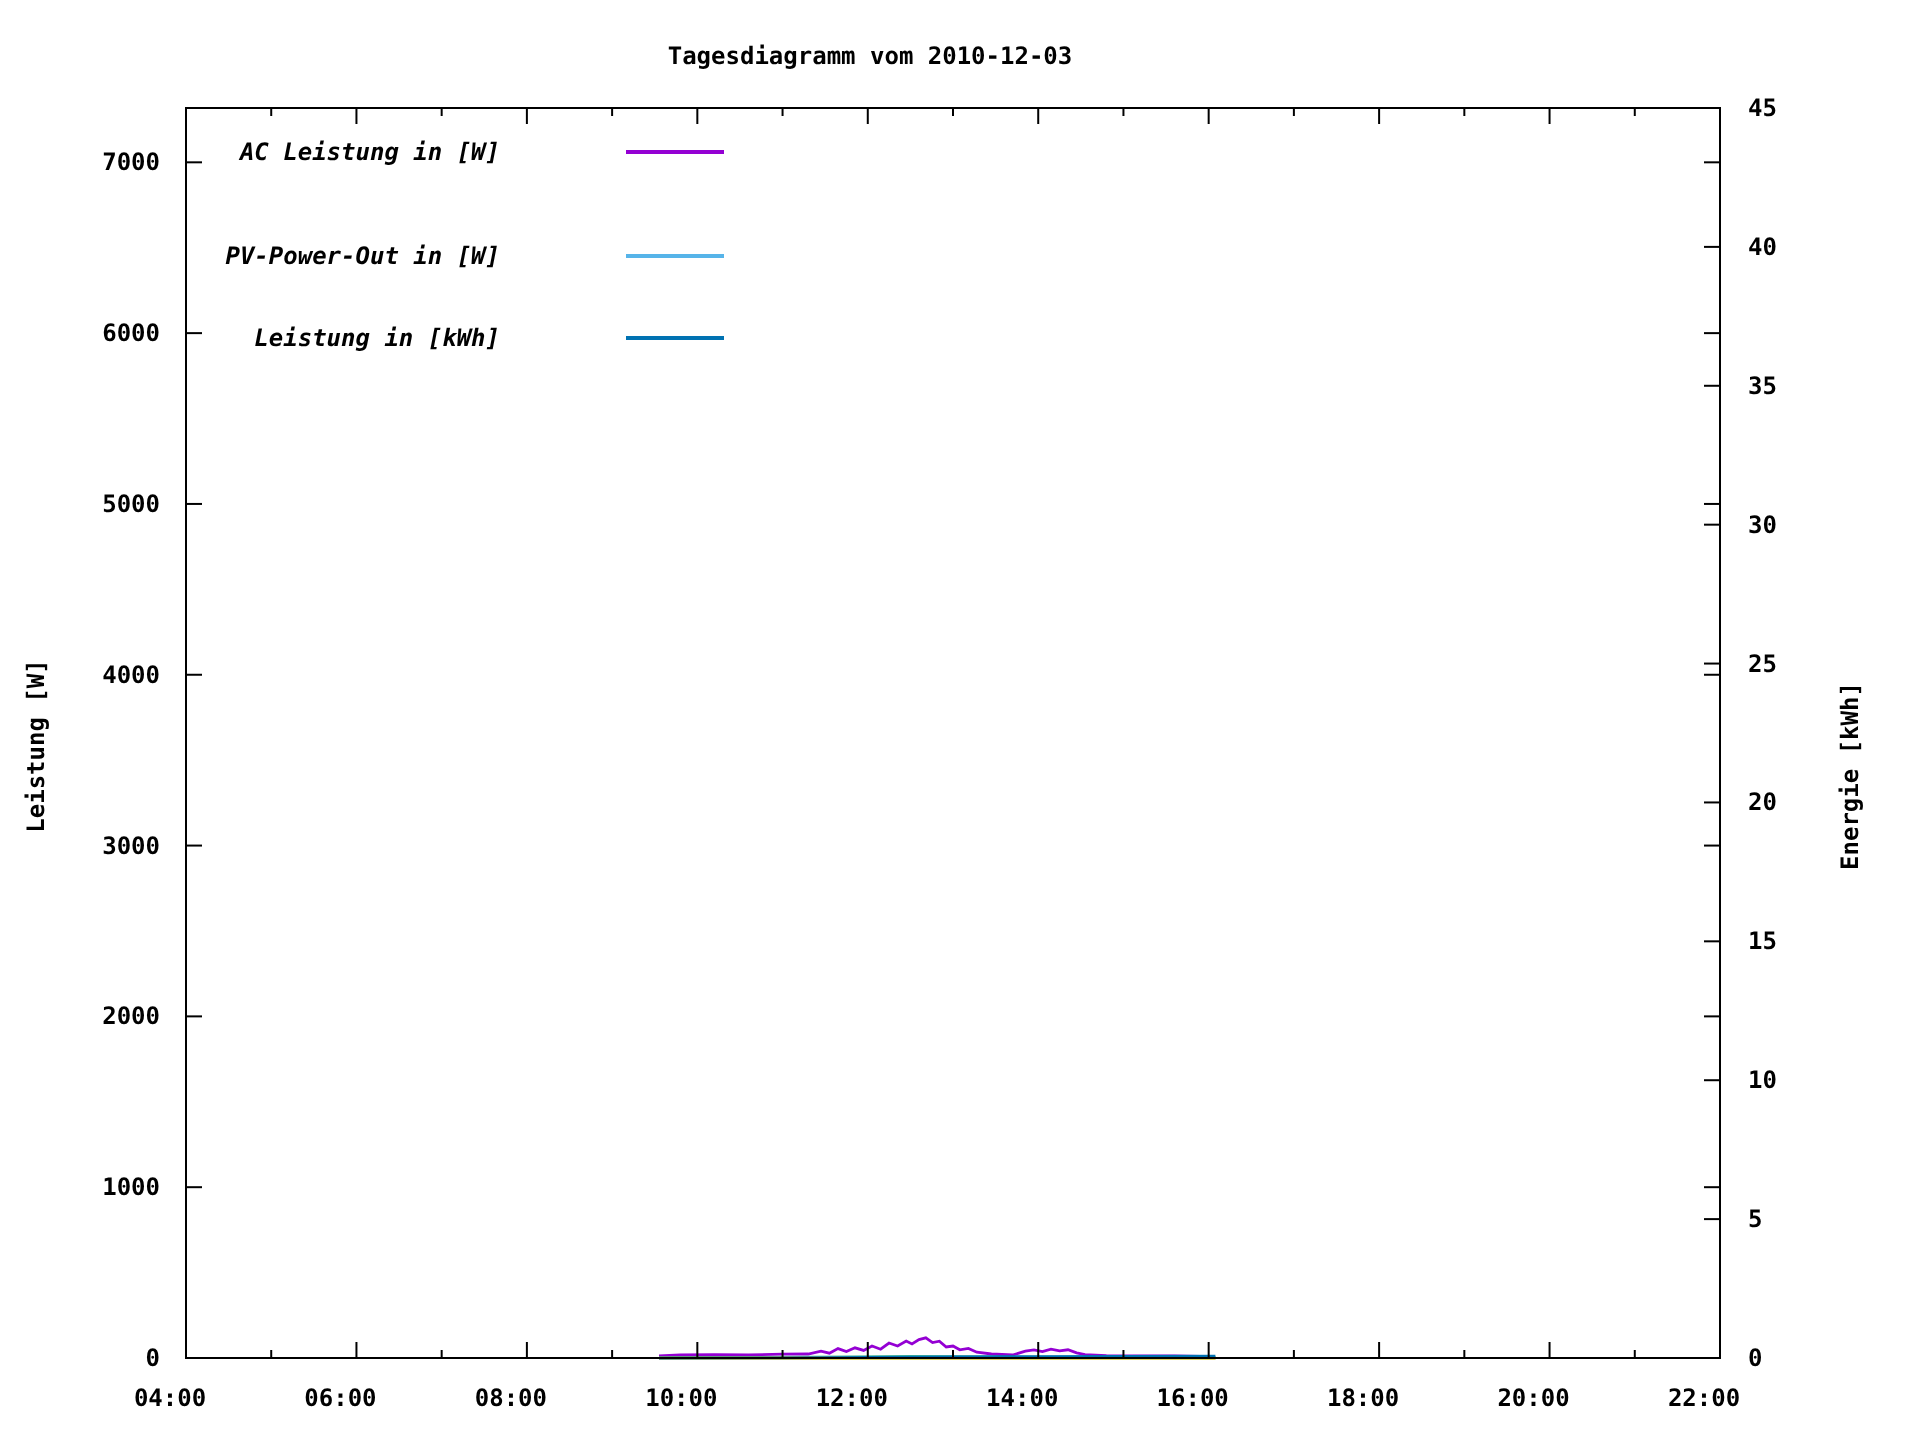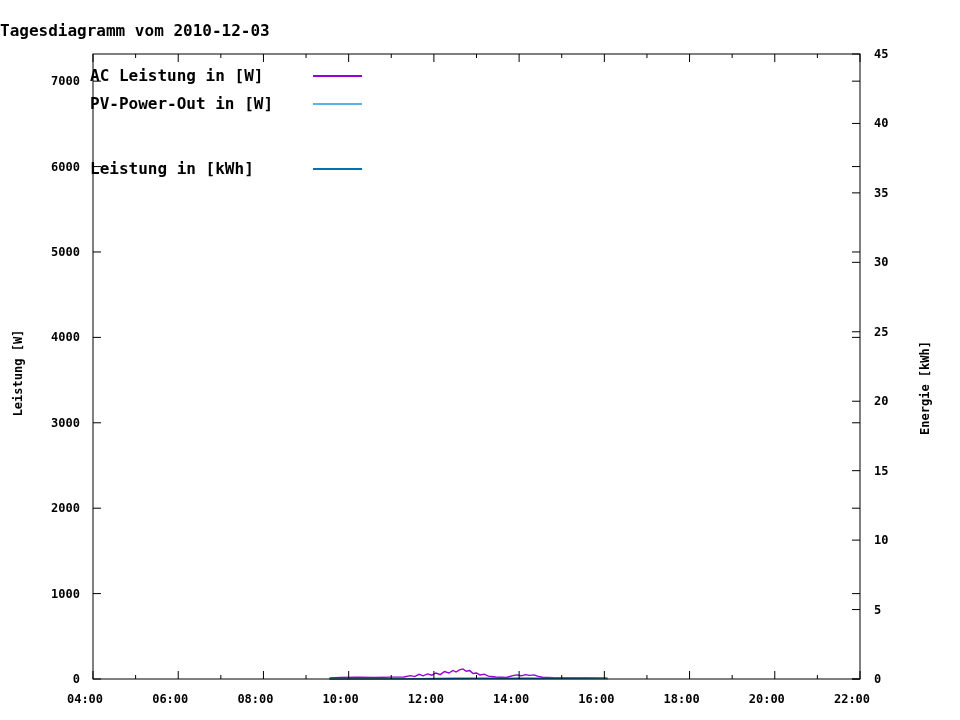--- a/index.html
+++ b/index.html
@@ -1,32 +1,32 @@
 <!DOCTYPE html>
 <html><head>
 <meta charset="utf-8">
 <style>
   html,body{margin:0;padding:0;background:#fff;}
   #screen{
     position:relative;width:960px;height:720px;background:#ffffff;overflow:hidden;
     font-family:"DejaVu Sans Mono","Liberation Mono",monospace;font-weight:bold;color:#000;
   }
   #chart-title{
-    position:absolute;left:0;top:21px;width:870px;text-align:left;
-    font-size:16px;letter-spacing:0px;
+    position:absolute;left:0;top:21px;width:870px;text-align:center;
+    font-size:12px;letter-spacing:0px;
   }
   .vlabel{
     position:absolute;font-size:12px;white-space:nowrap;
     transform:translate(-50%,-50%) rotate(-90deg);
   }
   #ylabel{left:18px;top:373px;}
   #y2label{left:925px;top:388px;}
   #plot-svg{position:absolute;left:0;top:0;}
   #legend{position:absolute;left:0;top:0;width:960px;height:720px;pointer-events:none;}
-  .legend-row{position:absolute;left:90px;height:14px;font-size:16px;line-height:14px;white-space:nowrap;}
+  .legend-row{position:absolute;left:90px;height:14px;font-size:12px;line-height:14px;white-space:nowrap;font-style:italic;}
   .legend-label{display:inline-block;width:160px;text-align:right;vertical-align:middle;}
   .legend-line{display:inline-block;width:49px;height:2px;margin-left:63px;vertical-align:middle;}
   svg text{font-family:"DejaVu Sans Mono","Liberation Mono",monospace;font-weight:bold;font-size:12px;fill:#000;}
 </style>
 </head>
 <body>
 
 <div id="screen">
   <div id="chart-title">Tagesdiagramm vom 2010-12-03</div>
   <div id="ylabel" class="vlabel">Leistung [W]</div>
@@ -127,16 +127,16 @@
       <text x="874" y="266.3333333333333" text-anchor="start">30</text>
       <line x1="860" y1="192.8888888888889" x2="852" y2="192.8888888888889" stroke="#000" stroke-width="1"></line>
       <text x="874" y="196.8888888888889" text-anchor="start">35</text>
       <line x1="860" y1="123.44444444444446" x2="852" y2="123.44444444444446" stroke="#000" stroke-width="1"></line>
       <text x="874" y="127.44444444444446" text-anchor="start">40</text>
       <line x1="860" y1="54" x2="852" y2="54" stroke="#000" stroke-width="1"></line>
       <text x="874" y="58" text-anchor="start">45</text>
     </svg>
   <div id="legend">
       <div class="legend-row" style="top: 68px;"><span class="legend-label">AC Leistung in [W]</span><span class="legend-line" style="background: rgb(148, 0, 211);"></span></div>
-      <div class="legend-row" style="top: 96px;"><span class="legend-label">PV-Power-Out in [W]</span><span class="legend-line" style="background: rgb(86, 180, 233);"></span></div>
+      <div class="legend-row" style="top: 120px;"><span class="legend-label">PV-Power-Out in [W]</span><span class="legend-line" style="background: rgb(86, 180, 233);"></span></div>
       <div class="legend-row" style="top: 161.5px;"><span class="legend-label">Leistung in [kWh]</span><span class="legend-line" style="background: rgb(0, 114, 178);"></span></div>
     </div>
 </div>
 
 </body></html>

